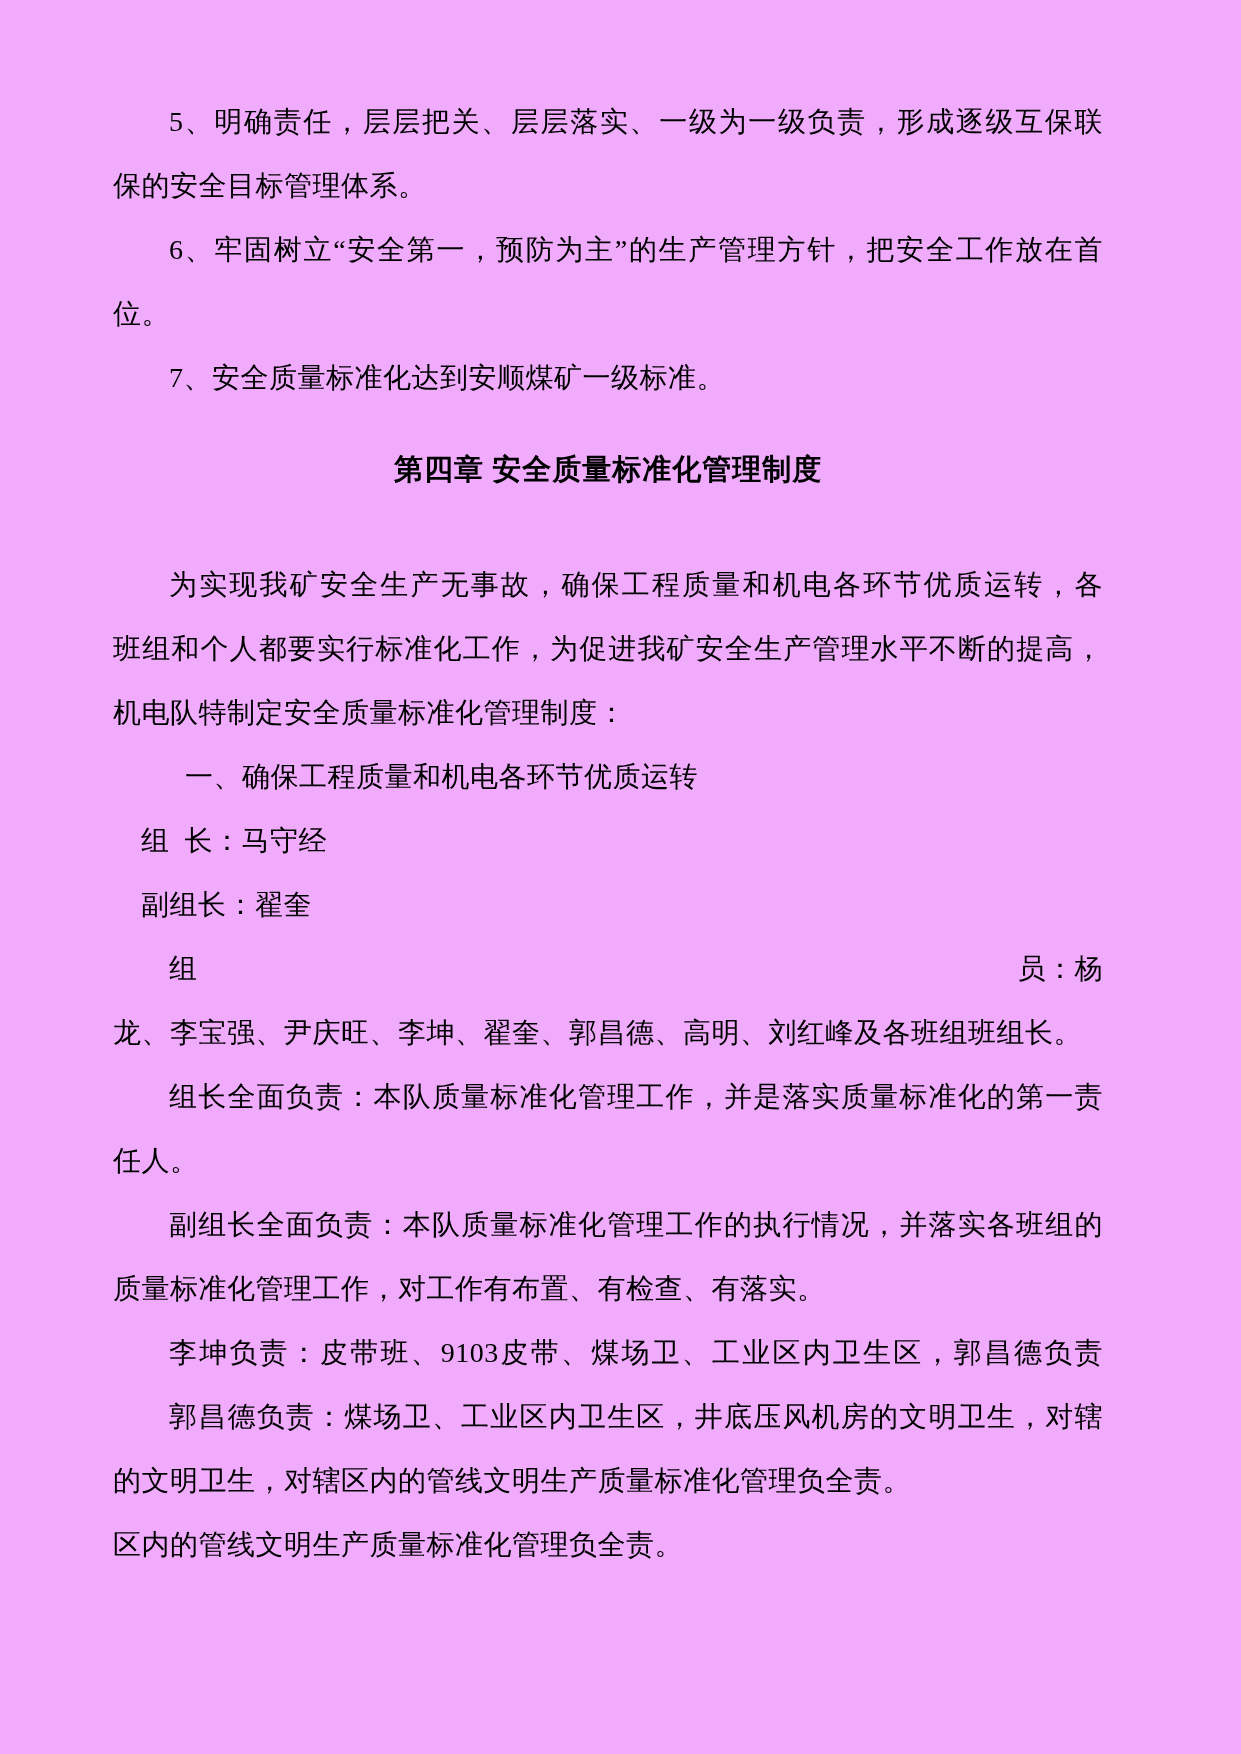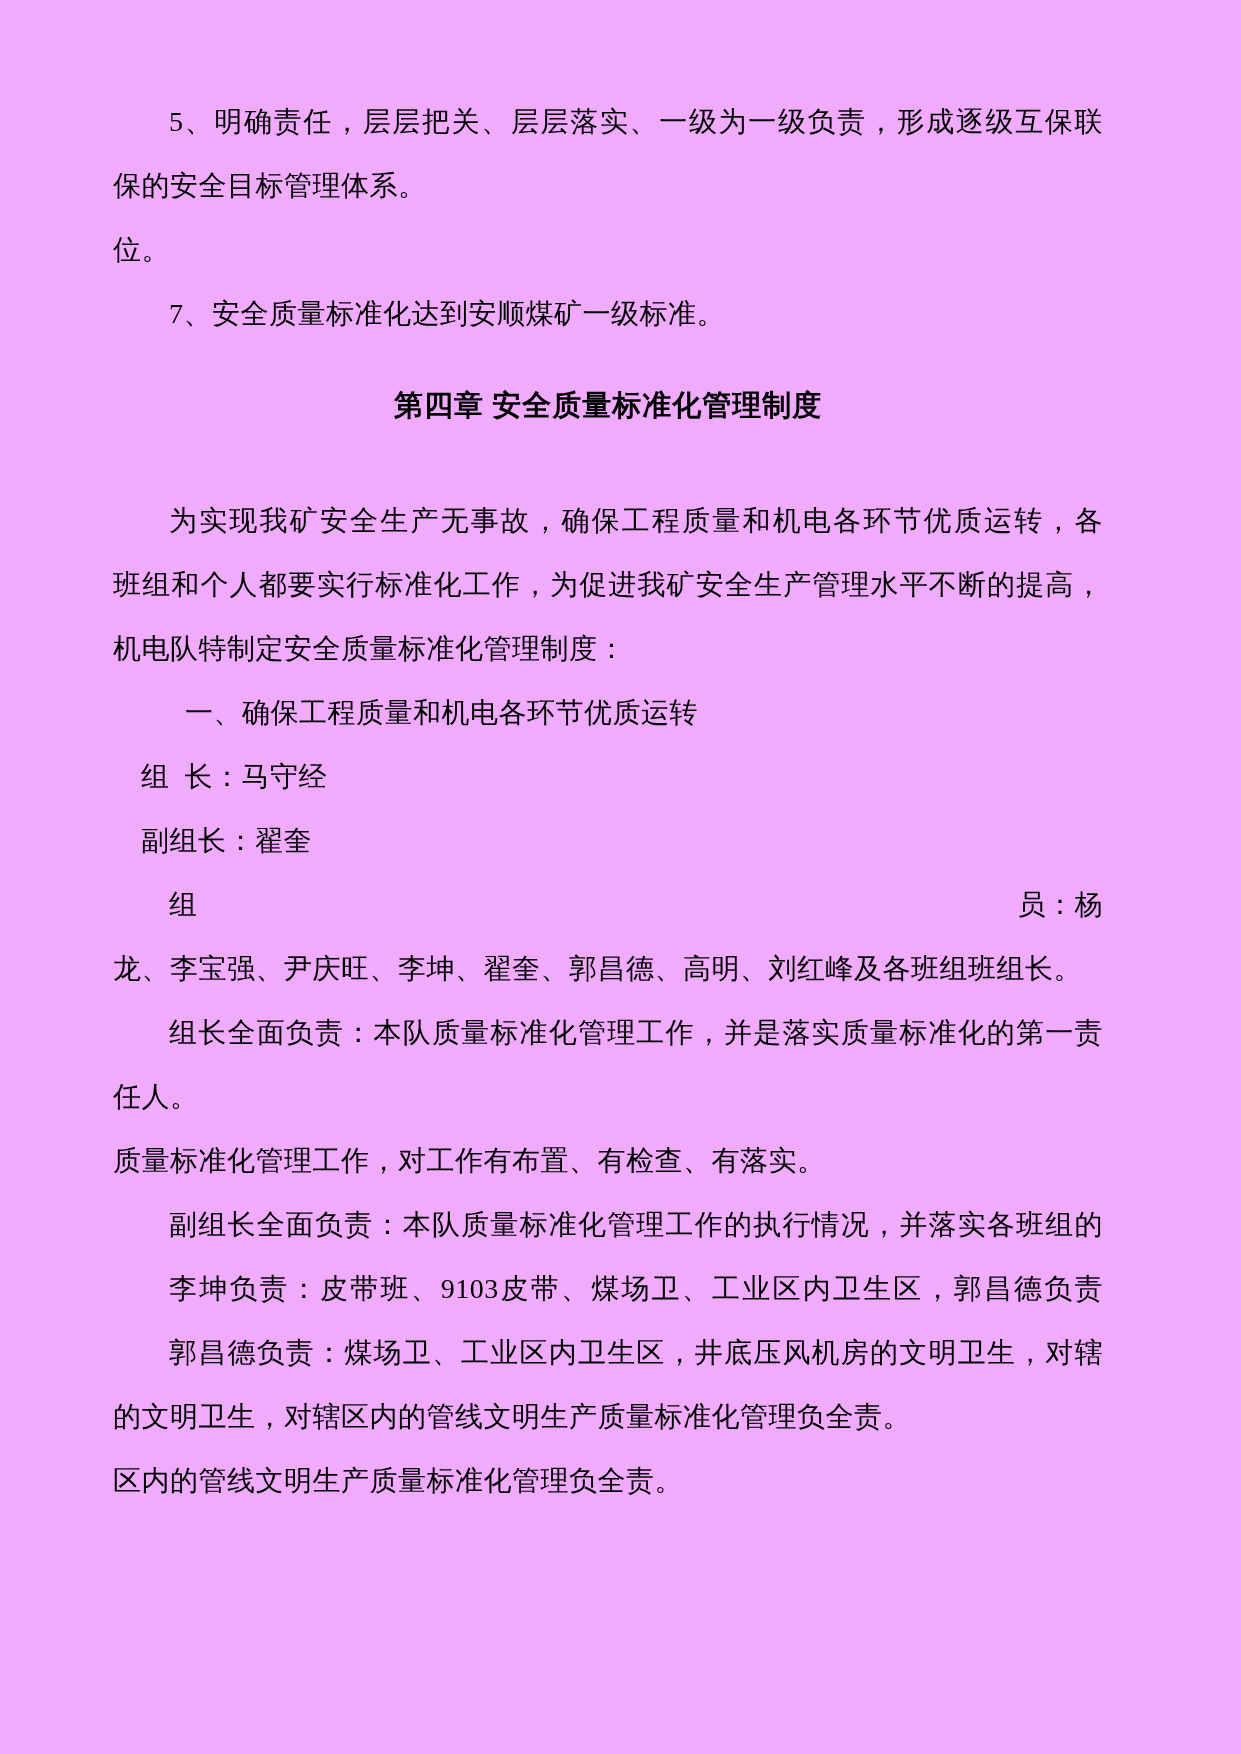--- a/index.html
+++ b/index.html
@@ -54,33 +54,34 @@
     letter-spacing: 1px;
   }
 </style>
 </head>
 <body>
 
 <div class="page">
   <div class="content">
       <div class="line indent2 justify">5、明确责任，层层把关、层层落实、一级为一级负责，形成逐级互保联</div>
       <div class="line">保的安全目标管理体系。</div>
+      <div class="line indent2 justify">6、牢固树立“安全第一，预防为主”的生产管理方针，把安全工作放在首</div>
       <div class="line">位。</div>
       <div class="line indent2">7、安全质量标准化达到安顺煤矿一级标准。</div>
       <div class="heading">第四章 安全质量标准化管理制度</div>
       <div class="line indent2 justify">为实现我矿安全生产无事故，确保工程质量和机电各环节优质运转，各</div>
       <div class="line justify">班组和个人都要实行标准化工作，为促进我矿安全生产管理水平不断的提高，</div>
       <div class="line">机电队特制定安全质量标准化管理制度：</div>
       <div class="line indent25">一、确保工程质量和机电各环节优质运转</div>
       <div class="line indent1">组  长：马守经</div>
       <div class="line indent1">副组长：翟奎</div>
       <div class="line split"><span>组</span><span>员：杨</span></div>
       <div class="line">龙、李宝强、尹庆旺、李坤、翟奎、郭昌德、高明、刘红峰及各班组班组长。</div>
       <div class="line indent2 justify">组长全面负责：本队质量标准化管理工作，并是落实质量标准化的第一责</div>
       <div class="line">任人。</div>
+      <div class="line indent2 justify">副组长全面负责：本队质量标准化管理工作的执行情况，并落实各班组的</div>
       <div class="line">质量标准化管理工作，对工作有布置、有检查、有落实。</div>
-      <div class="line indent2 justify">副组长全面负责：本队质量标准化管理工作的执行情况，并落实各班组的</div>
       <div class="line indent2 justify">李坤负责：皮带班、9103皮带、煤场卫、工业区内卫生区，郭昌德负责</div>
       <div class="line indent2 justify">郭昌德负责：煤场卫、工业区内卫生区，井底压风机房的文明卫生，对辖</div>
       <div class="line">的文明卫生，对辖区内的管线文明生产质量标准化管理负全责。</div>
       <div class="line">区内的管线文明生产质量标准化管理负全责。</div>
     </div>
 </div>
 
 </body></html>

